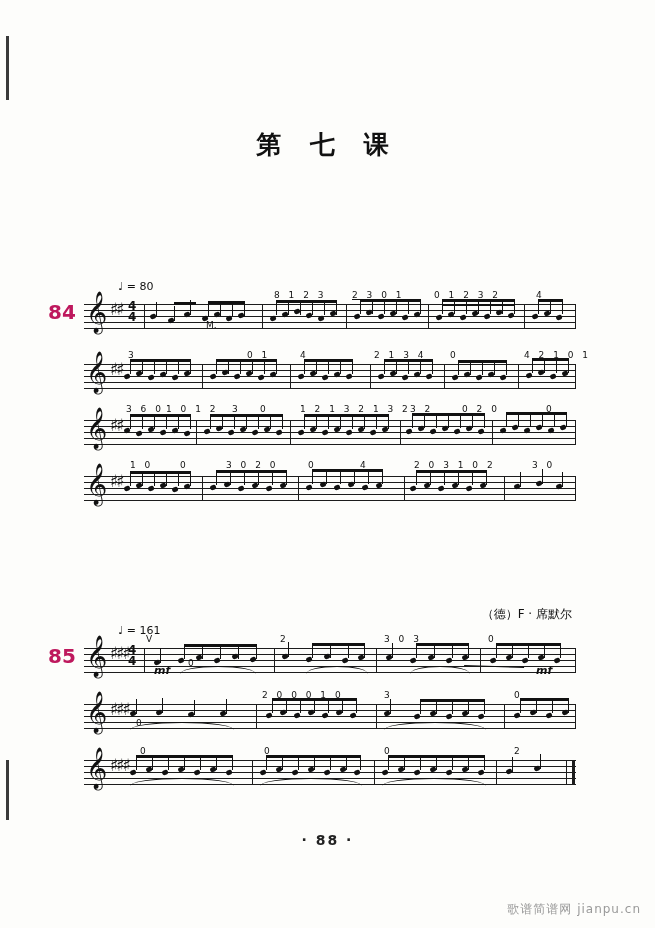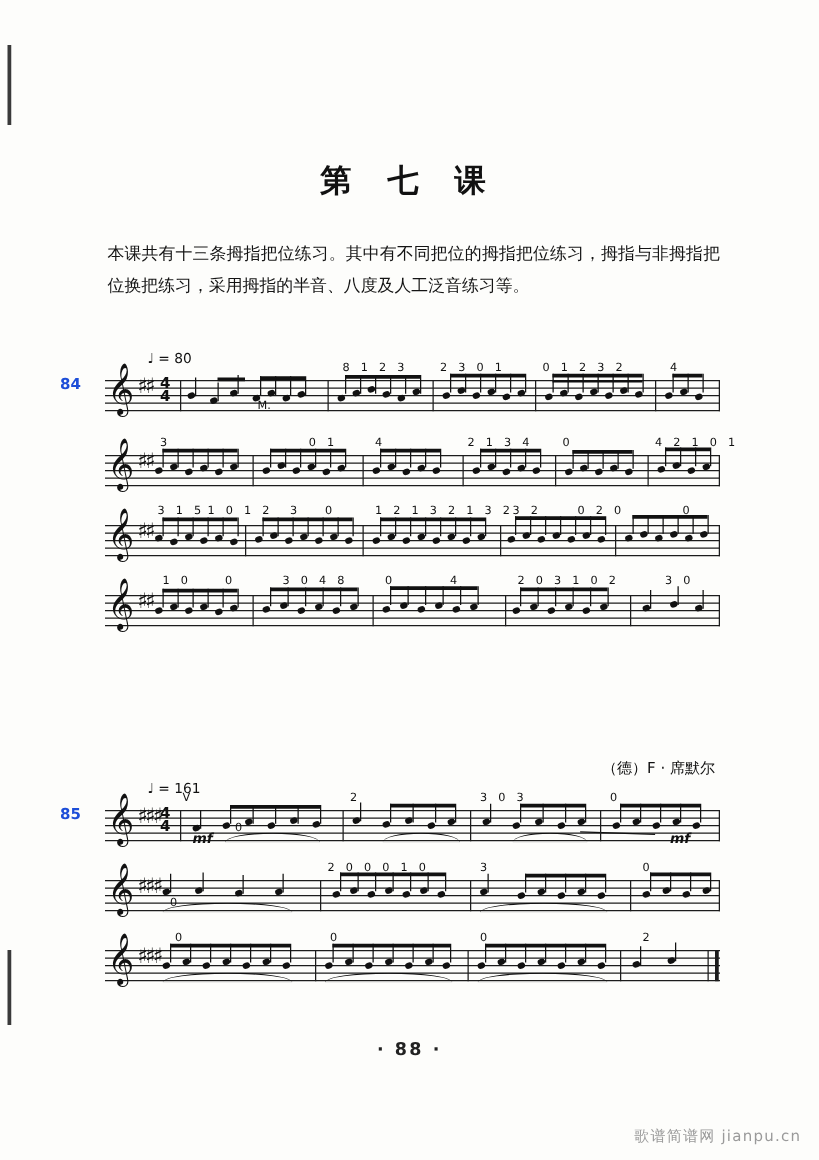--- a/index.html
+++ b/index.html
@@ -141,23 +141,23 @@
     line-height: 11px;
     font-weight: bold;
     text-align: center;
     color: #111;
   }
 
   .measure-num {
     position: absolute;
     left: -36px;
     top: 8px;
-    font-size: 12px;
+    font-size: 20px;
     font-weight: bold;
-    color: #1d4ed8;
+    color: #be185d;
     text-align: center;
   }
 
   .tempo {
     position: absolute;
     top: -12px;
     left: 34px;
     font-size: 11px;
     color: #111;
     white-space: nowrap;
@@ -235,38 +235,37 @@
 </head>
 <body>
 
 <div class="page">
 
   <div class="bind-mark bm1"></div>
   <div class="bind-mark bm2"></div>
 
   <div class="title">第 七 课</div>
 
-  <div class="para para-1">本课共有十三条拇指把位练习。其中有不同把位的拇指把位练习，拇指与非拇指把位换把练习，采用拇指的半音、八度及人工泛音练习等。</div>
 
   <div class="system" style="top:292px;">
     <div class="measure-num">84</div>
     <div class="tempo">♩ = 80</div>
     <div class="staff">
       <div class="line"></div>
         <div class="line"></div>
         <div class="line"></div>
         <div class="line"></div>
         <div class="line"></div>
     </div>
     <div class="clef">𝄞</div>
     <div class="keysig">♯♯</div>
     <div class="timesig">4<br>4</div>
 
     <div class="fingering" style="left:190px; top:-2px;">8 1 2 3</div>
-    <div class="fingering" style="left:268px; top:-2px;">2 3 0 1</div>
+    <div class="fingering" style="left:268px; top:-2px;text-decoration:underline;">2 3 0 1</div>
     <div class="fingering" style="left:350px; top:-2px;">0 1 2 3 2</div>
     <div class="fingering" style="left:452px; top:-2px;">4</div>
     <div class="marking" style="left:122px; top:28px;">M.</div>
 
     <div class="barline" style="left:60px;"></div>
     <div class="barline" style="left:178px;"></div>
     <div class="barline" style="left:262px;"></div>
     <div class="barline" style="left:344px;"></div>
     <div class="barline" style="left:440px;"></div>
     <div class="barline" style="left:491px;"></div>
@@ -446,21 +445,21 @@
     <div class="staff">
       <div class="line"></div>
         <div class="line"></div>
         <div class="line"></div>
         <div class="line"></div>
         <div class="line"></div>
     </div>
     <div class="clef">𝄞</div>
     <div class="keysig">♯♯</div>
 
-    <div class="fingering" style="left:42px; top:-4px;">3 1 5</div>
+    <div class="fingering" style="left:42px; top:-4px;">3 6 0</div>
     <div class="fingering" style="left:82px; top:-4px;">1 0 1 2</div>
     <div class="fingering" style="left:148px; top:-4px;">3</div>
     <div class="fingering" style="left:176px; top:-4px;">0</div>
     <div class="fingering" style="left:216px; top:-4px;">1 2 1 3 2 1 3 2</div>
     <div class="fingering" style="left:326px; top:-4px;">3 2</div>
     <div class="fingering" style="left:378px; top:-4px;">0 2 0</div>
     <div class="fingering" style="left:462px; top:-4px;">0</div>
 
     <div class="barline" style="left:112px;"></div>
     <div class="barline" style="left:206px;"></div>
@@ -553,21 +552,21 @@
         <div class="line"></div>
         <div class="line"></div>
         <div class="line"></div>
         <div class="line"></div>
     </div>
     <div class="clef">𝄞</div>
     <div class="keysig">♯♯</div>
 
     <div class="fingering" style="left:46px; top:-4px;">1 0</div>
     <div class="fingering" style="left:96px; top:-4px;">0</div>
-    <div class="fingering" style="left:142px; top:-4px;">3 0 4 8</div>
+    <div class="fingering" style="left:142px; top:-4px;">3 0 2 0</div>
     <div class="fingering" style="left:224px; top:-4px;">0</div>
     <div class="fingering" style="left:276px; top:-4px;">4</div>
     <div class="fingering" style="left:330px; top:-4px;">2 0 3 1 0 2</div>
     <div class="fingering" style="left:448px; top:-4px;">3 0</div>
 
     <div class="barline" style="left:118px;"></div>
     <div class="barline" style="left:214px;"></div>
     <div class="barline" style="left:320px;"></div>
     <div class="barline" style="left:420px;"></div>
     <div class="barline" style="left:491px;"></div>

